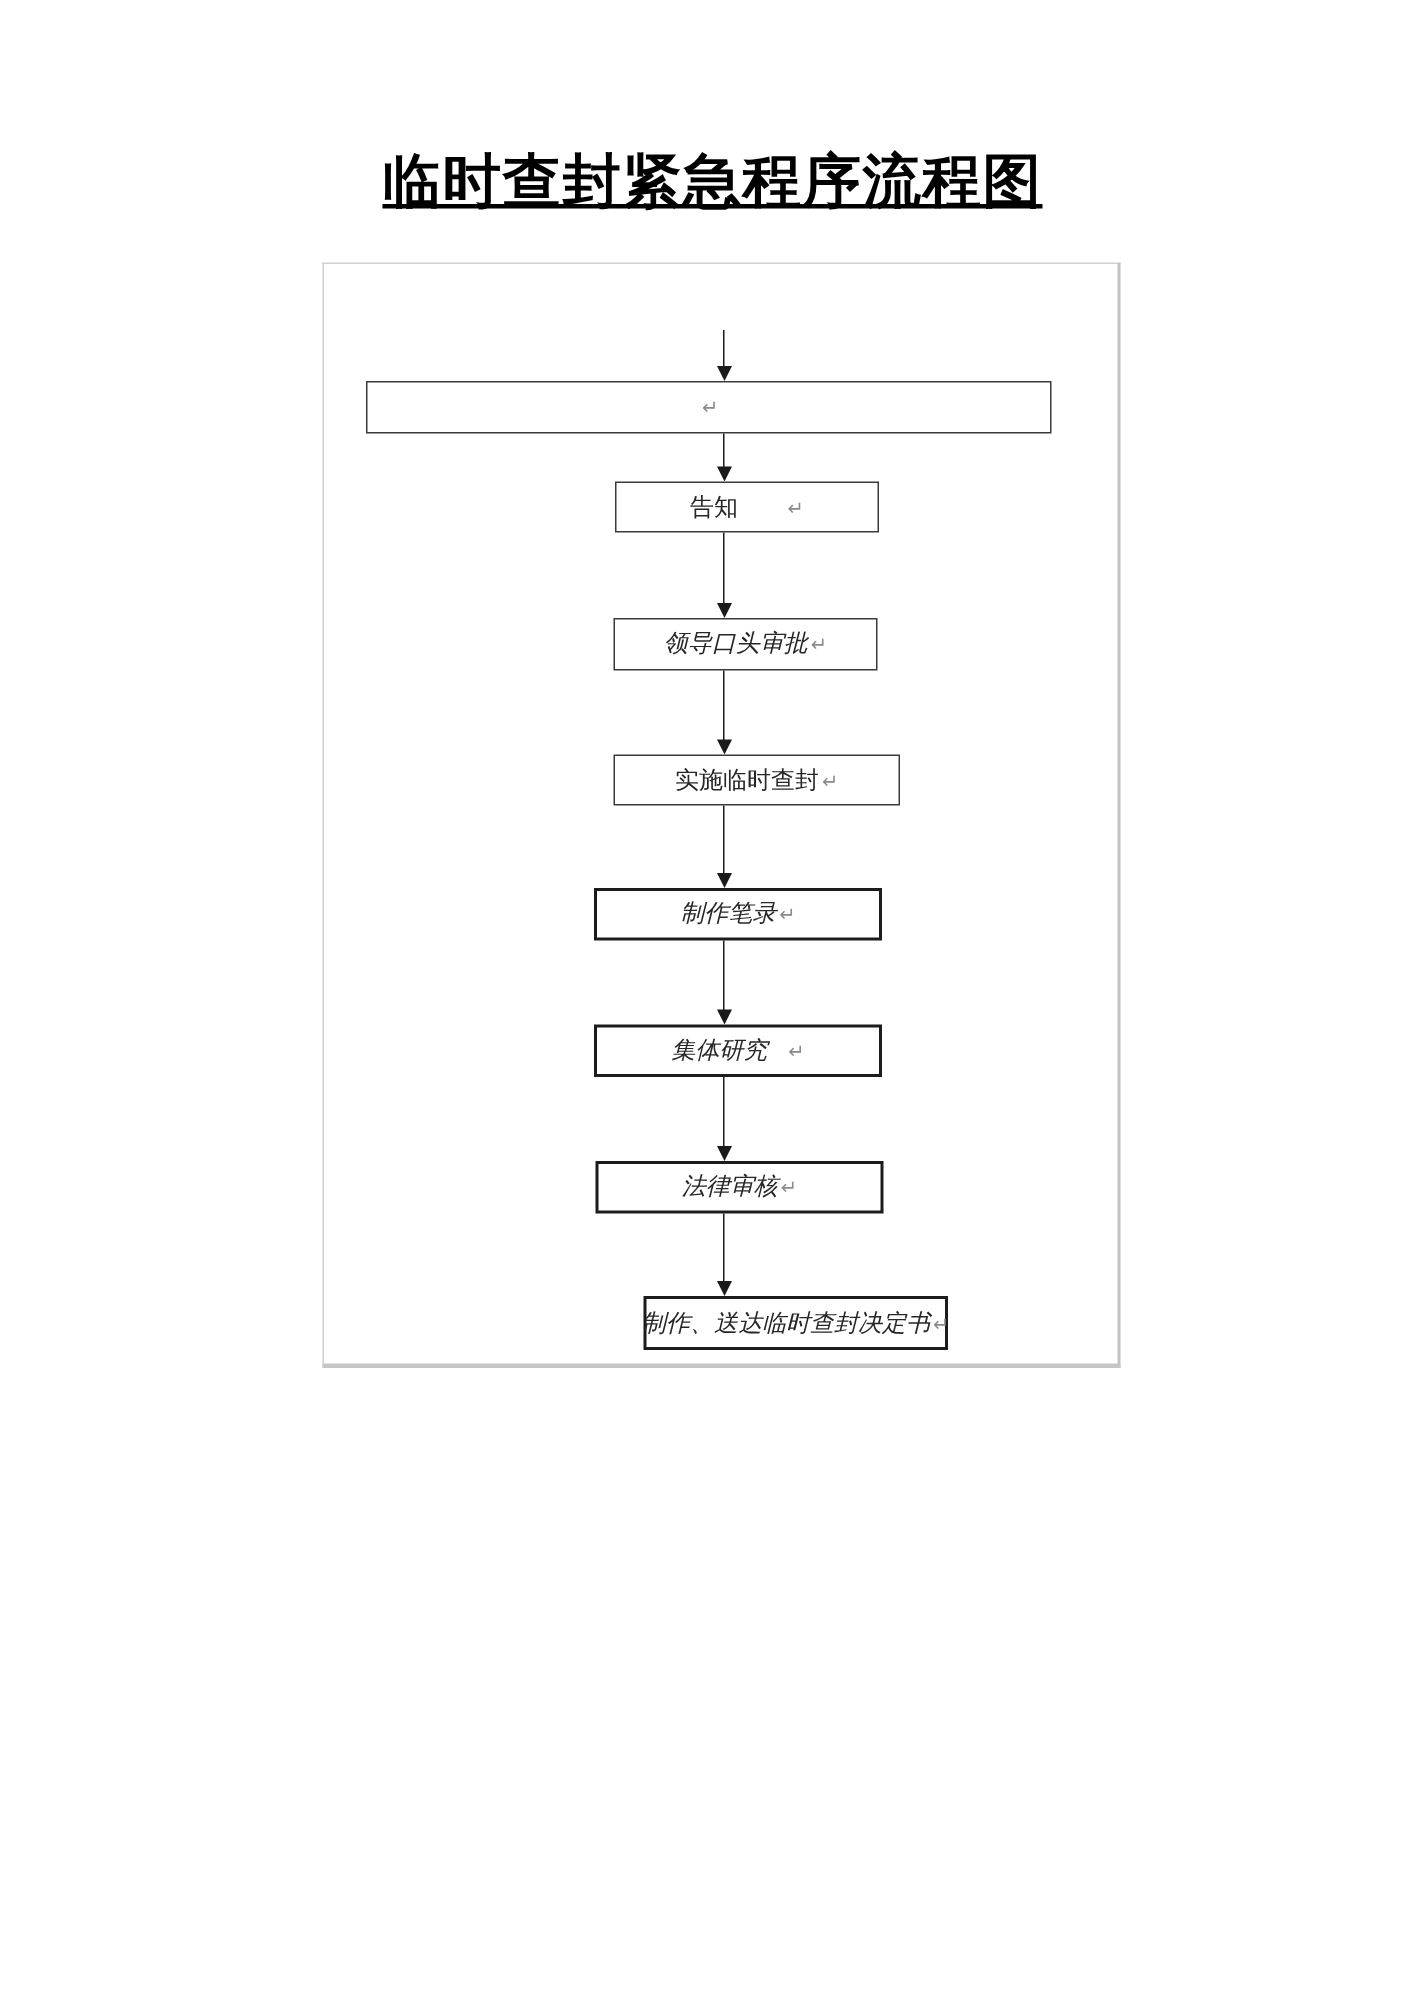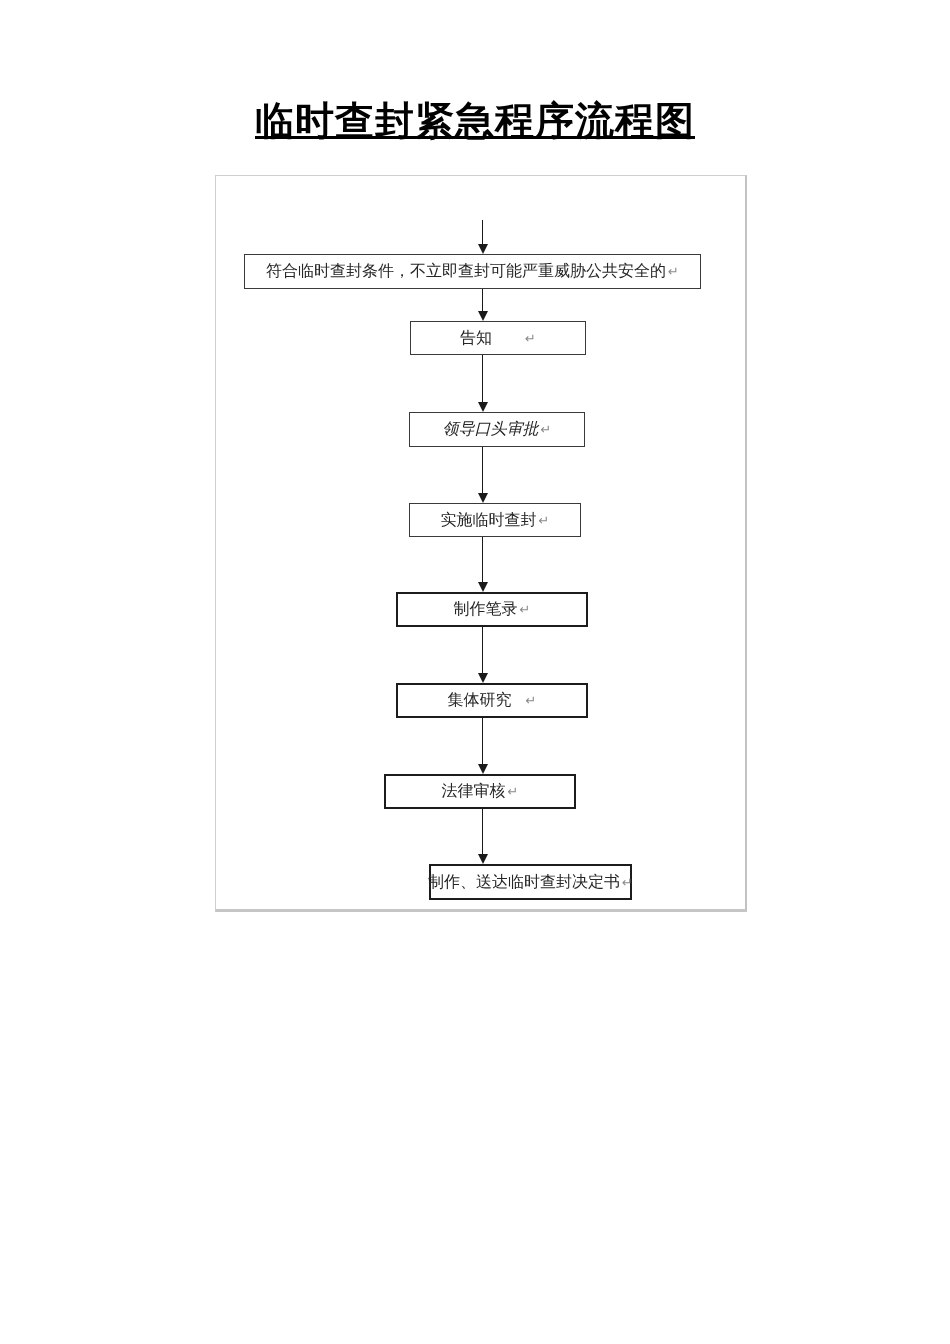--- a/index.html
+++ b/index.html
@@ -30,30 +30,30 @@
 
   .node {
     position:absolute;
     display:flex; align-items:center; justify-content:center;
     background:#ffffff;
     border:1px solid #3a3a3a;
     font-size:16px; color:#262626;
     white-space:nowrap;
   }
   .node .mark { color:#8a8a8a; font-size:13px; margin-left:2px; line-height:1; }
-  .node.heavy { border-width:2px; border-color:#1c1c1c; }
+  .node.heavy { border-width:2px; border-color:#1c1c1c;font-style:italic; }
 
   .n1 { left:193px; top:10px;  width:177px; height:34px; }
   .n2 { left:28px;  top:78px;  width:457px; height:35px; }
   .n3 { left:194px; top:145px; width:176px; height:34px;gap:31px; }
   .n4 { left:193px; top:236px; width:176px; height:35px;font-style:italic; }
-  .n5 { left:193px; top:327px; width:172px; height:34px; }
+  .n5 { left:193px; top:327px; width:191px; height:34px; }
   .n6 { left:180px; top:416px; width:192px; height:35px; }
   .n7 { left:180px; top:507px; width:192px; height:35px;gap:12px; }
-  .n8 { left:168px; top:598px; width:192px; height:35px; }
+  .n8 { left:181px; top:598px; width:192px; height:35px; }
   .n9 { left:181px; top:688px; width:203px; height:36px;margin-left:32px; }
 
   .arrow { position:absolute; left:261px; width:12px; }
   .arrow::before {
     content:""; position:absolute; left:5px; top:0; bottom:9px;
     width:1px; background:#1a1a1a;
   }
   .arrow::after {
     content:""; position:absolute; left:1px; bottom:0;
     width:0; height:0;
@@ -74,21 +74,20 @@
 <body>
 
 <div class="doc-title">临时查封紧急程序流程图</div>
 
 <div class="flow-canvas">
 
 
   <div class="arrow a1"></div>
 
   <div class="node n2">
-    <span>符合临时查封条件，不立即查封可能严重威胁公共安全的</span>
       <span class="mark">↵</span>
   </div>
 
   <div class="arrow a2"></div>
 
   <div class="node n3">
     <span>告知</span>
       <span class="mark">↵</span>
   </div>
 

